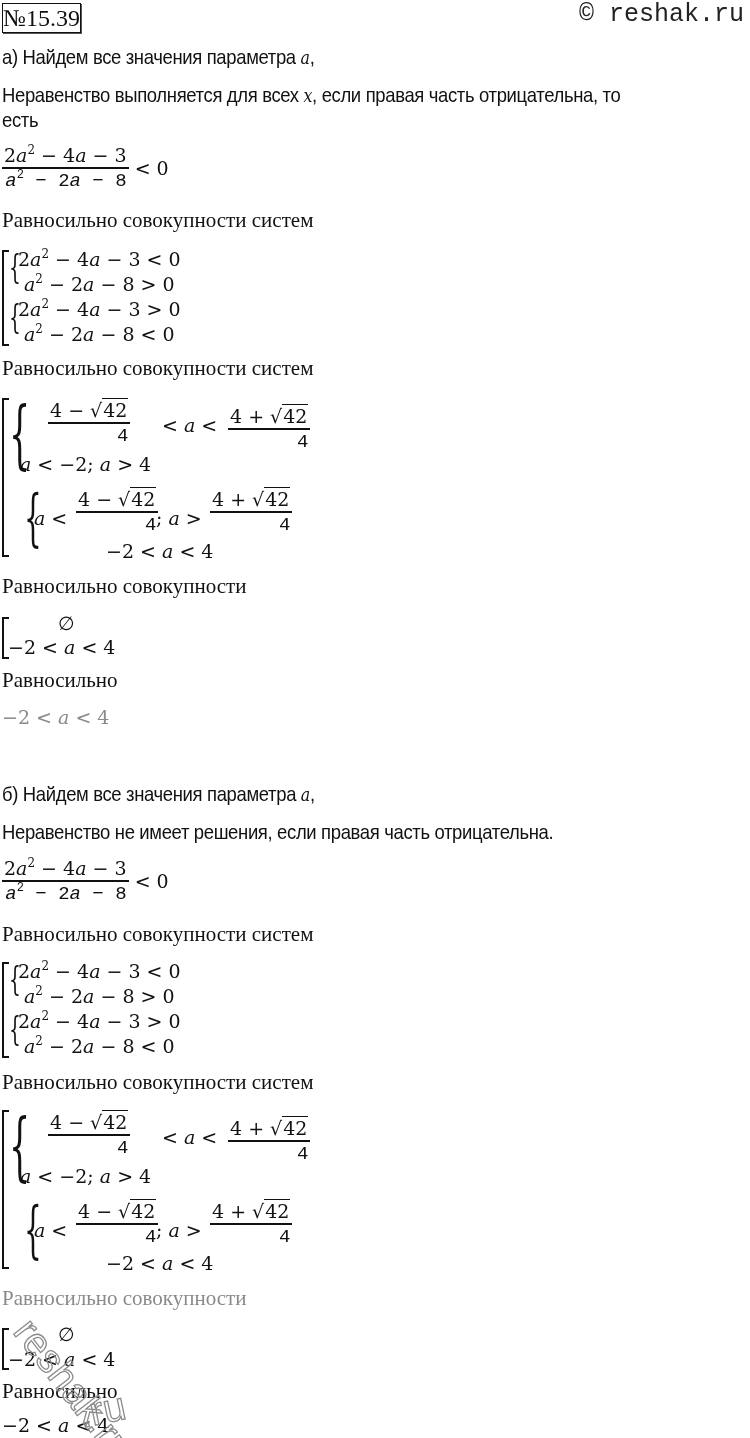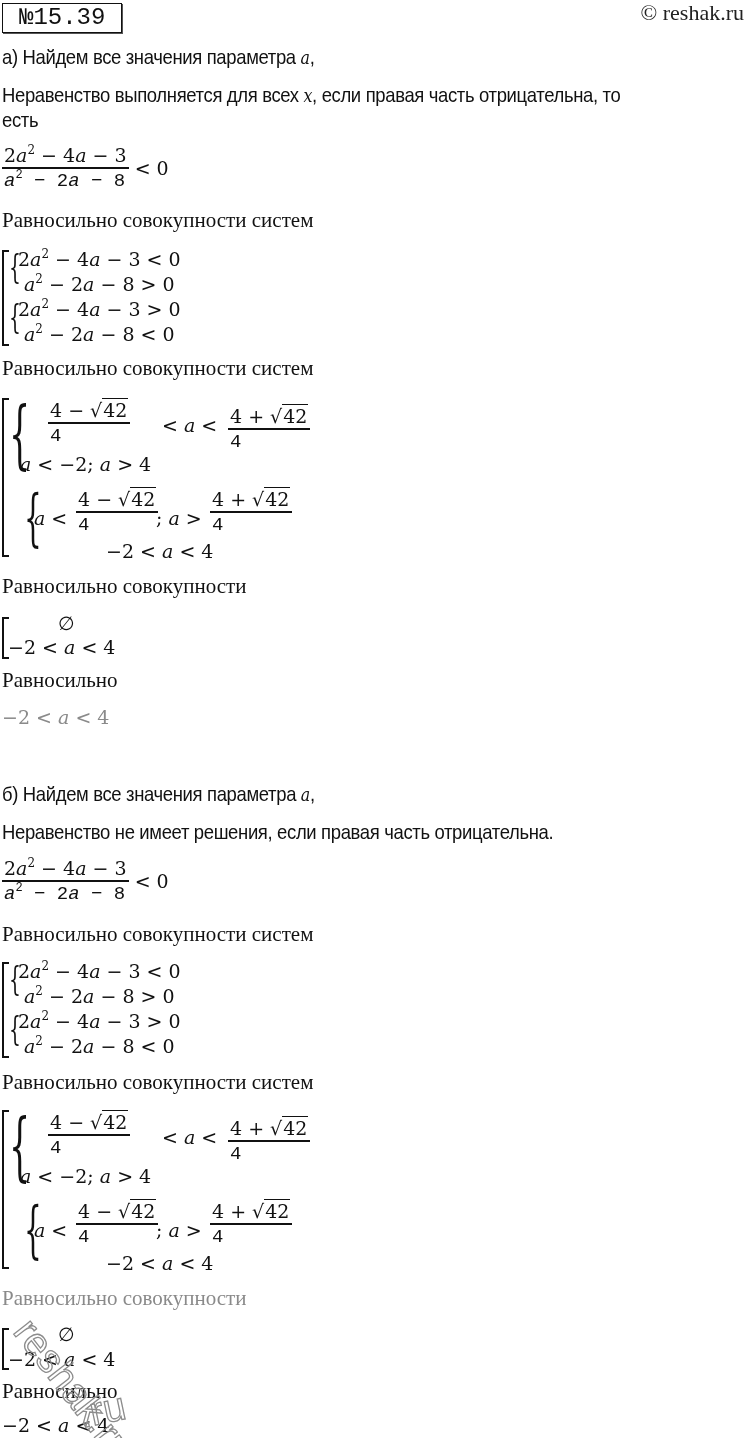--- a/index.html
+++ b/index.html
@@ -5,38 +5,38 @@
   html, body { margin:0; padding:0; background:#ffffff; }
   body { width:750px; height:1438px; position:relative; overflow:hidden;
          font-family:"Liberation Serif","DejaVu Serif",serif; color:#111; }
   .abs { position:absolute; white-space:nowrap; }
   .txt { font-family:"Liberation Sans Narrow","Liberation Sans",sans-serif; font-size:21px; letter-spacing:-0.4px; transform-origin:left top; }
   .cond { transform:scaleX(0.88); }
   .math { font-family:"DejaVu Serif",serif; font-size:19px; }
   .math i, .it { font-style:italic; }
   .gray { color:#7a7a7a; }
   .lgray { color:#8a8a8a; }
-  .frac { display:inline-flex; flex-direction:column; align-items:flex-start; vertical-align:middle; }
+  .frac { display:inline-flex; flex-direction:column; align-items:flex-end; vertical-align:middle; }
   .frac .num { padding:0 2px; line-height:24px; }
   .frac .bar { height:1.5px; background:#111; align-self:stretch; }
   .frac .den { padding:0 2px; line-height:24px;font-family:Liberation Mono, monospace; }
   sup { font-size:12px; vertical-align:8px; line-height:0; }
   .sqrt { display:inline-block; }
   .sqrt .rad { border-top:1.4px solid #111; padding:0 1px; }
   .bracket { position:absolute; border:2px solid #111; border-right:none; width:5px; }
   .brace { position:absolute; font-family:"DejaVu Serif",serif; color:#111; transform-origin:left top; }
-  .numbox { border:1.5px solid #111; padding:0 16px; font-family:Liberation Mono, monospace; box-shadow:1px 1px 0 #555; }
+  .numbox { border:1.5px solid #111; padding:0 0; font-family:Liberation Serif, serif; box-shadow:1px 1px 0 #555; }
   .watermark { position:absolute; font-family:"Liberation Sans",sans-serif; font-size:58px; color:transparent;
                -webkit-text-stroke:1.6px #8c8c8c; transform:rotate(-52deg); transform-origin:left top; opacity:0.85; }
 </style>
 </head>
 <body>
 
 <div class="abs numbox" style="left:2px;top:3px;font-size:24px;line-height:28px;">№15.39</div>
-<div class="abs" style="right:6px;top:0px;font-family:Liberation Serif, serif;font-size:22px;color:#222;">© reshak.ru</div>
+<div class="abs" style="right:6px;top:0px;font-family:Liberation Mono, monospace;font-size:25px;color:#222;">© reshak.ru</div>
 
 <div class="abs txt cond" style="left:2px;top:45px;"><span>а) Найдем все значения параметра </span><span class="it" style="font-family:'DejaVu Serif',serif;font-size:18px;">a</span><span>,</span></div>
 
 <div class="abs txt cond" style="left:2px;top:83px;"><span>Неравенство выполняется для всех </span><span class="it" style="font-family:'DejaVu Serif',serif;font-size:18px;">x</span><span>, если правая часть отрицательна, то</span></div>
 <div class="abs txt cond" style="left:2px;top:108px;">есть</div>
 
 <div class="abs math" style="left:2px;top:143px;">
   <span class="frac">
     <span class="num"><span>2</span><i>a</i><sup>2</sup> − 4<i>a</i> − 3</span>
     <span class="bar"></span>

